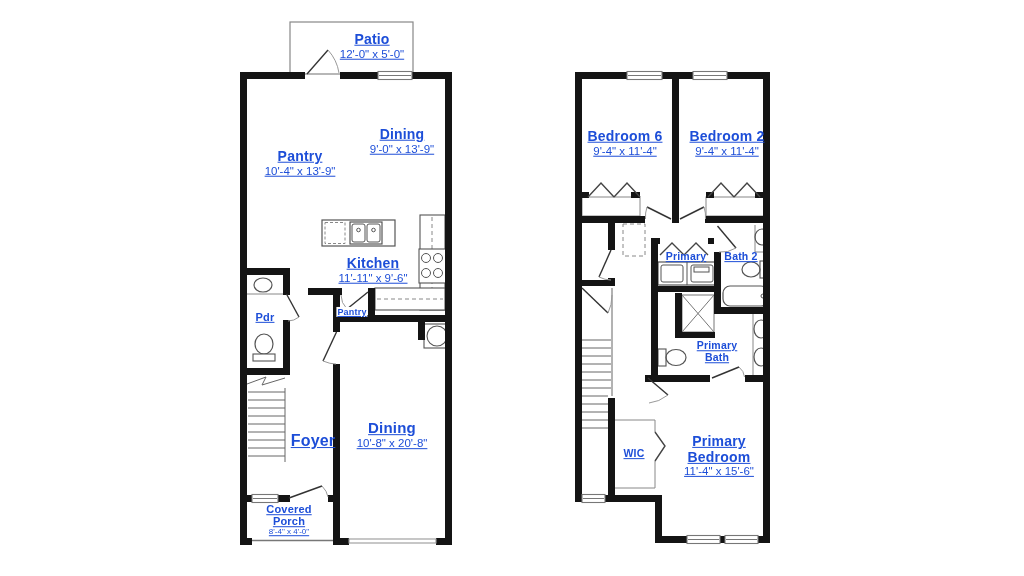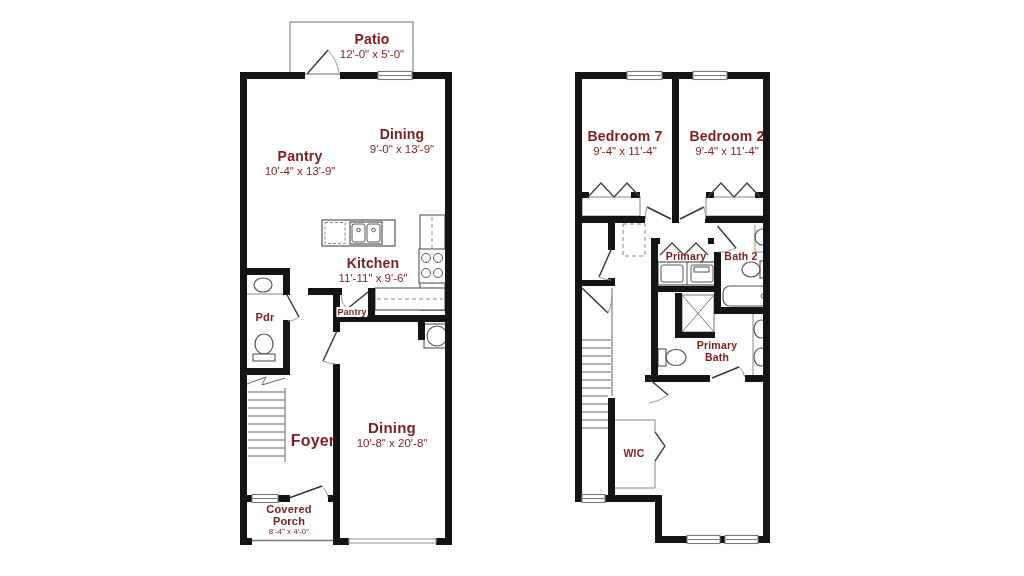--- a/index.html
+++ b/index.html
@@ -1,20 +1,20 @@
 <!DOCTYPE html>
 <html><head>
 <meta charset="utf-8">
 <style>
   html,body{margin:0;padding:0;background:#ffffff;}
   .stage{position:relative;width:1024px;height:576px;background:#ffffff;overflow:hidden;
          font-family:"Liberation Sans", sans-serif;color:#111;}
   svg{position:absolute;left:0;top:0;}
   .label{position:absolute;transform:translate(-50%,-50%);text-align:center;line-height:1.12;
-         color:#7f1d1d;white-space:nowrap;}
+         color:#1d4ed8;white-space:nowrap;text-decoration:underline;}
   .rname{font-weight:bold;letter-spacing:.2px;}
   .rdims{font-weight:normal;}
   .sz15 .rname{font-size:15px;}
   .sz14 .rname{font-size:14px;}
   .sz12 .rname{font-size:16px;}
   .sz11 .rname{font-size:11px;}
   .sz10 .rname{font-size:10.5px;}
   .sz9  .rname{font-size:9px;background:#fff;padding:0 1px;text-align:right;}
   .d12 .rdims{font-size:11.5px;}
   .d8  .rdims{font-size:8px;}
@@ -327,21 +327,21 @@
     <div class="rname">Dining</div>
     <div class="rdims">10'-8" x 20'-8"</div>
   </div>
 
   <div class="label sz11 d8" style="left:289px;top:520px">
     <div class="rname wrap" style="width:56px">Covered Porch</div>
     <div class="rdims">8'-4" x 4'-0"</div>
   </div>
 
   <div class="label sz14 d12" style="left:625px;top:143px">
-    <div class="rname">Bedroom 7</div>
+    <div class="rname">Bedroom 6</div>
     <div class="rdims">9'-4" x 11'-4"</div>
   </div>
 
   <div class="label sz14 d12" style="left:727px;top:143px">
     <div class="rname">Bedroom 2</div>
     <div class="rdims">9'-4" x 11'-4"</div>
   </div>
 
   <div class="label sz10" style="left:686px;top:257px">
     <div class="rname">Primary</div>
@@ -352,14 +352,18 @@
   </div>
 
   <div class="label sz10" style="left:717px;top:352px">
     <div class="rname wrap" style="width:48px">Primary Bath</div>
   </div>
 
   <div class="label sz10" style="left:634px;top:454px">
     <div class="rname">WIC</div>
   </div>
 
+  <div class="label sz14 d12" style="left:719px;top:456px">
+    <div class="rname wrap" style="width:82px">Primary Bedroom</div>
+    <div class="rdims">11'-4" x 15'-6"</div>
+  </div>
 
 </div>
 
 </body></html>

